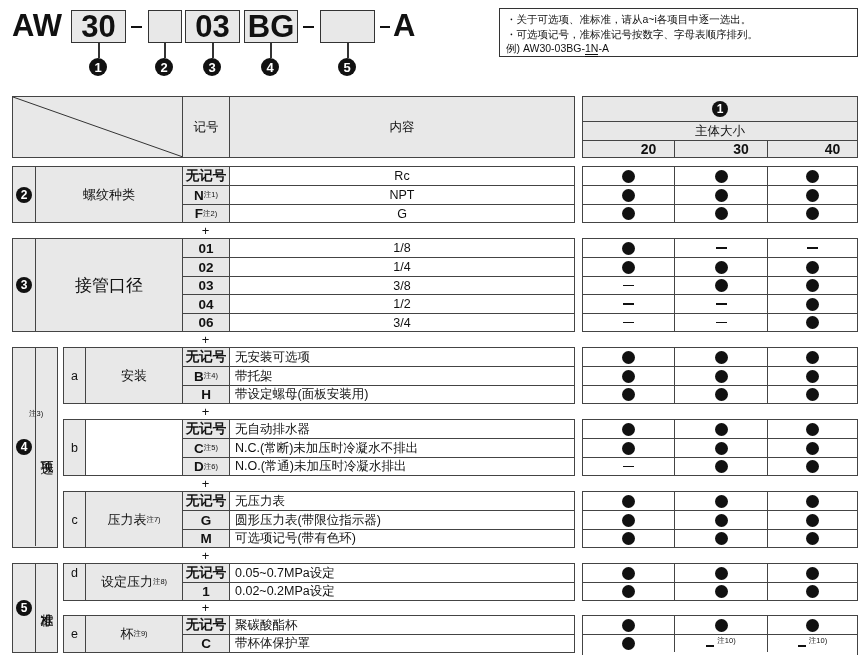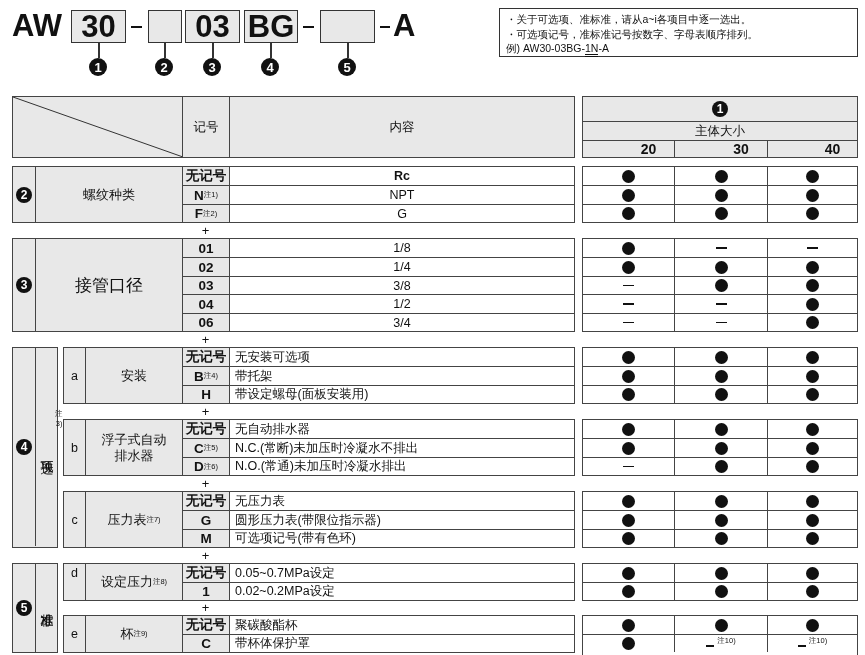--- a/index.html
+++ b/index.html
@@ -100,21 +100,21 @@
   <div class="hl" style="left:170px;top:37px;width:391px;"></div>
   <div class="cell code" style="left:170px;top:0;width:46px;height:18px;">无记号</div>
   <div class="cell code" style="left:170px;top:19px;width:46px;height:18px;">
       <span>N</span>
       <span class="sup">注1)</span>
     </div>
   <div class="cell code" style="left:170px;top:38px;width:46px;height:17px;">
       <span>F</span>
       <span class="sup">注2)</span>
     </div>
-  <div class="cell" style="left:217px;top:0;width:344px;height:18px;font-weight:bold;">Rc</div>
+  <div class="cell" style="left:217px;top:0;width:344px;height:18px;">Rc</div>
   <div class="cell" style="left:217px;top:19px;width:344px;height:18px;">NPT</div>
   <div class="cell" style="left:217px;top:38px;width:344px;height:17px;">G</div>
 </div>
 <div class="abs tbl" style="left:582px;top:166px;width:276px;height:57px;">
   <div class="vl" style="left:91px;top:0;height:55px;"></div>
     <div class="vl" style="left:184px;top:0;height:55px;"></div>
   <div class="hl" style="left:0;top:18px;width:274px;"></div>
     <div class="hl" style="left:0;top:37px;width:274px;"></div>
   <div class="cell" style="left:0;top:0;width:91px;height:18px;">
       <div class="dot"></div>
@@ -228,21 +228,21 @@
       <div class="dot"></div>
     </div>
 </div>
 <div class="plus" style="left:182px;top:334px;">+</div>
 
 <div class="abs gray" style="left:12px;top:347px;width:46px;height:201px;border:1.5px solid #444;">
   <div class="cell" style="left:0;top:0;width:22px;height:198px;">
       <div class="circ-sm">4</div>
     </div>
   <div class="vl" style="left:22px;top:0;height:198px;"></div>
-  <div class="abs" style="left:42px;top:61px;font-size:7.5px;text-align:right;">注3)</div>
+  <div class="abs" style="left:16px;top:61px;font-size:7.5px;text-align:right;">注3)</div>
   <div class="cell vtext" style="left:23px;top:78px;width:21px;height:50px;">可选项</div>
 </div>
 
 <div class="abs tbl" style="left:63px;top:347px;width:512px;height:57px;">
   <div class="cell gray" style="left:0;top:0;width:21px;height:55px;">a</div>
   <div class="vl" style="left:21px;top:0;height:55px;"></div>
   <div class="cell gray" style="left:22px;top:0;width:96px;height:55px;font-size:13px;">安装</div>
   <div class="vl" style="left:118px;top:0;height:55px;"></div>
   <div class="cell gray" style="left:119px;top:0;width:46px;height:55px;"></div>
   <div class="vl" style="left:165px;top:0;height:55px;"></div>
@@ -289,24 +289,20 @@
     </div>
   <div class="cell" style="left:185px;top:38px;width:89px;height:17px;">
       <div class="dot"></div>
     </div>
 </div>
 <div class="plus" style="left:182px;top:406px;">+</div>
 
 <div class="abs tbl" style="left:63px;top:419px;width:512px;height:57px;">
   <div class="cell gray" style="left:0;top:0;width:21px;height:55px;">b</div>
   <div class="vl" style="left:21px;top:0;height:55px;"></div>
-  <div class="cell gray" style="left:22px;top:0;width:96px;height:55px;font-size:13px;flex-direction:column;line-height:16px;">
-    <span>浮子式自动</span>
-      <span>排水器</span>
-  </div>
   <div class="vl" style="left:118px;top:0;height:55px;"></div>
   <div class="cell gray" style="left:119px;top:0;width:46px;height:55px;"></div>
   <div class="vl" style="left:165px;top:0;height:55px;"></div>
   <div class="hl" style="left:119px;top:18px;width:391px;"></div>
   <div class="hl" style="left:119px;top:37px;width:391px;"></div>
   <div class="cell code" style="left:119px;top:0;width:46px;height:18px;">无记号</div>
   <div class="cell code" style="left:119px;top:19px;width:46px;height:18px;">
       <span>C</span>
       <span class="sup">注5)</span>
     </div>

